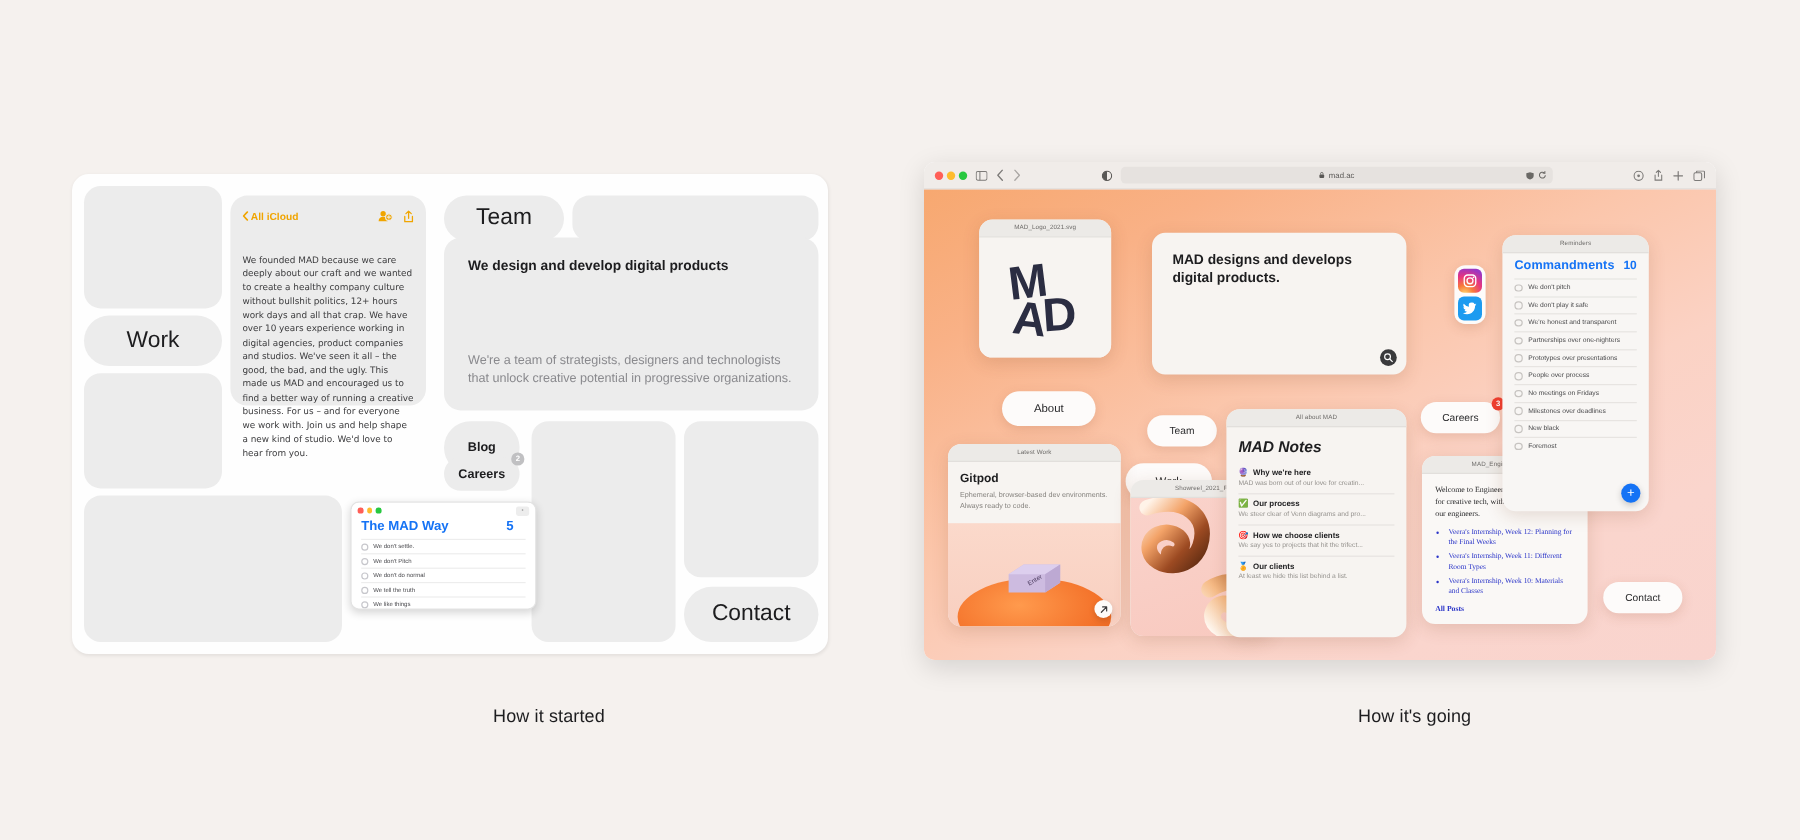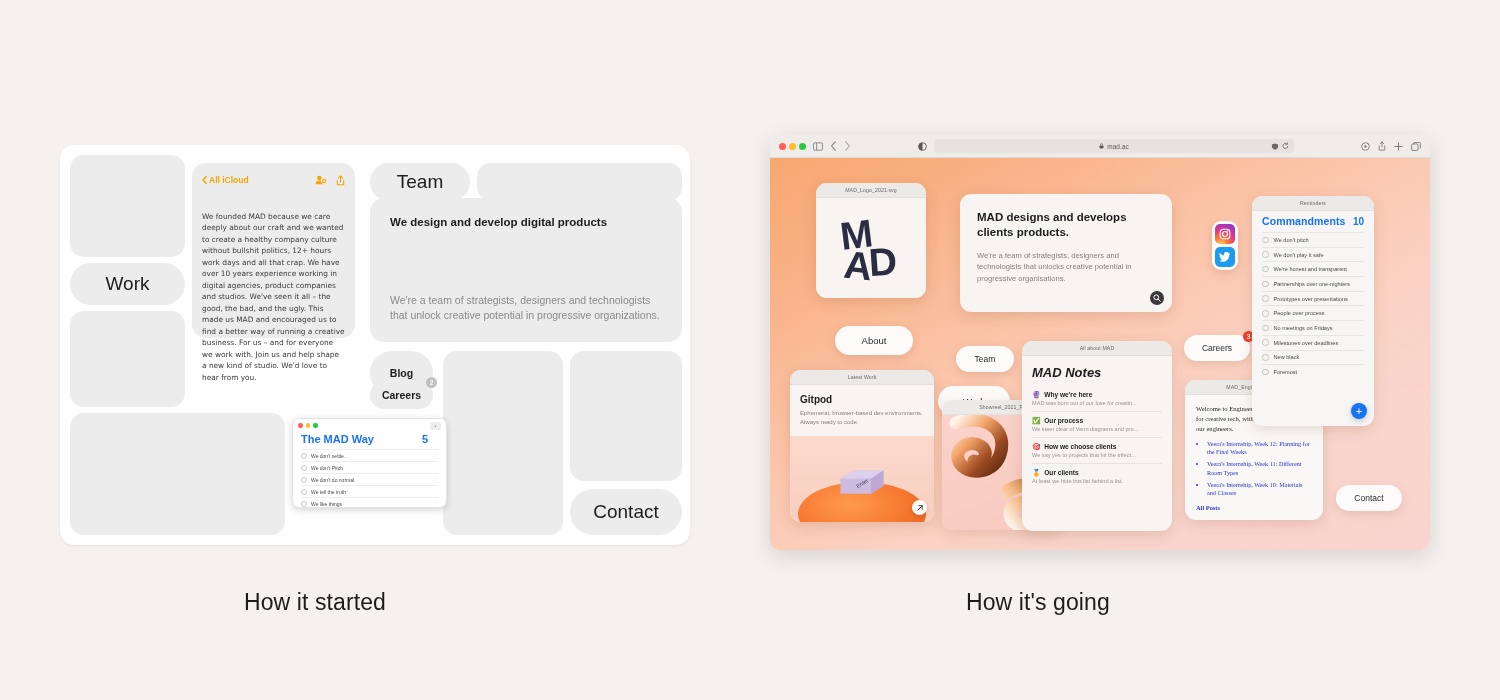--- a/index.html
+++ b/index.html
@@ -6,22 +6,22 @@
   html, body {
     width: 1500px; height: 700px;
     background: #f5f1ee;
     font-family: "Liberation Sans", sans-serif;
     overflow: hidden;
   }
   .stage { position: relative; width: 1500px; height: 700px; }
 
   
   .caption {
-    position: absolute; text-align: left;
-    font-size: 23px; color: #1d1d1f; letter-spacing: .1px;
+    position: absolute; text-align: right;
+    font-size: 15px; color: #1d1d1f; letter-spacing: .1px;
   }
   #cap-left  { left: 244px; top: 589px; width: 260px; }
   #cap-right { left: 966px; top: 589px; width: 260px; }
 
   
   .left-panel {
     position: absolute; left: 60px; top: 145px;
     width: 630px; height: 400px;
     background: #fefefe; border-radius: 14px;
     padding: 10px;
@@ -432,22 +432,21 @@
             <g fill="#2b2d42">
               <text x="9" y="40" font-family="Liberation Sans, sans-serif" font-size="40" font-weight="700" transform="rotate(-7 26 30)">M</text>
               <text x="12" y="72" font-family="Liberation Sans, sans-serif" font-size="40" font-weight="700" transform="rotate(6 28 62)">A</text>
               <text x="38" y="68" font-family="Liberation Sans, sans-serif" font-size="40" font-weight="700" transform="rotate(-4 52 58)">D</text>
             </g>
           </svg>
         </div>
       </div>
 
       <div class="card" id="card-hero">
-        <div class="hero-h">MAD designs and develops clients products.</div>
-        <div class="hero-p">We're a team of strategists, designers and technologists that unlocks creative potential in progressive organisations.</div>
+        <div class="hero-h">MAD designs and develops digital products.</div>
         <div class="search-fab">
           <svg width="8" height="8" viewBox="0 0 9 9">
               <circle cx="3.7" cy="3.7" r="2.7" fill="none" stroke="#fff" stroke-width="1.1"></circle>
               <path d="M5.8 5.8 L8.2 8.2" stroke="#fff" stroke-width="1.1" stroke-linecap="round"></path>
             </svg>
         </div>
       </div>
 
       <div class="wpill" style="left:65px;top:168px;width:78px;height:29px;">
         <span>About</span>

